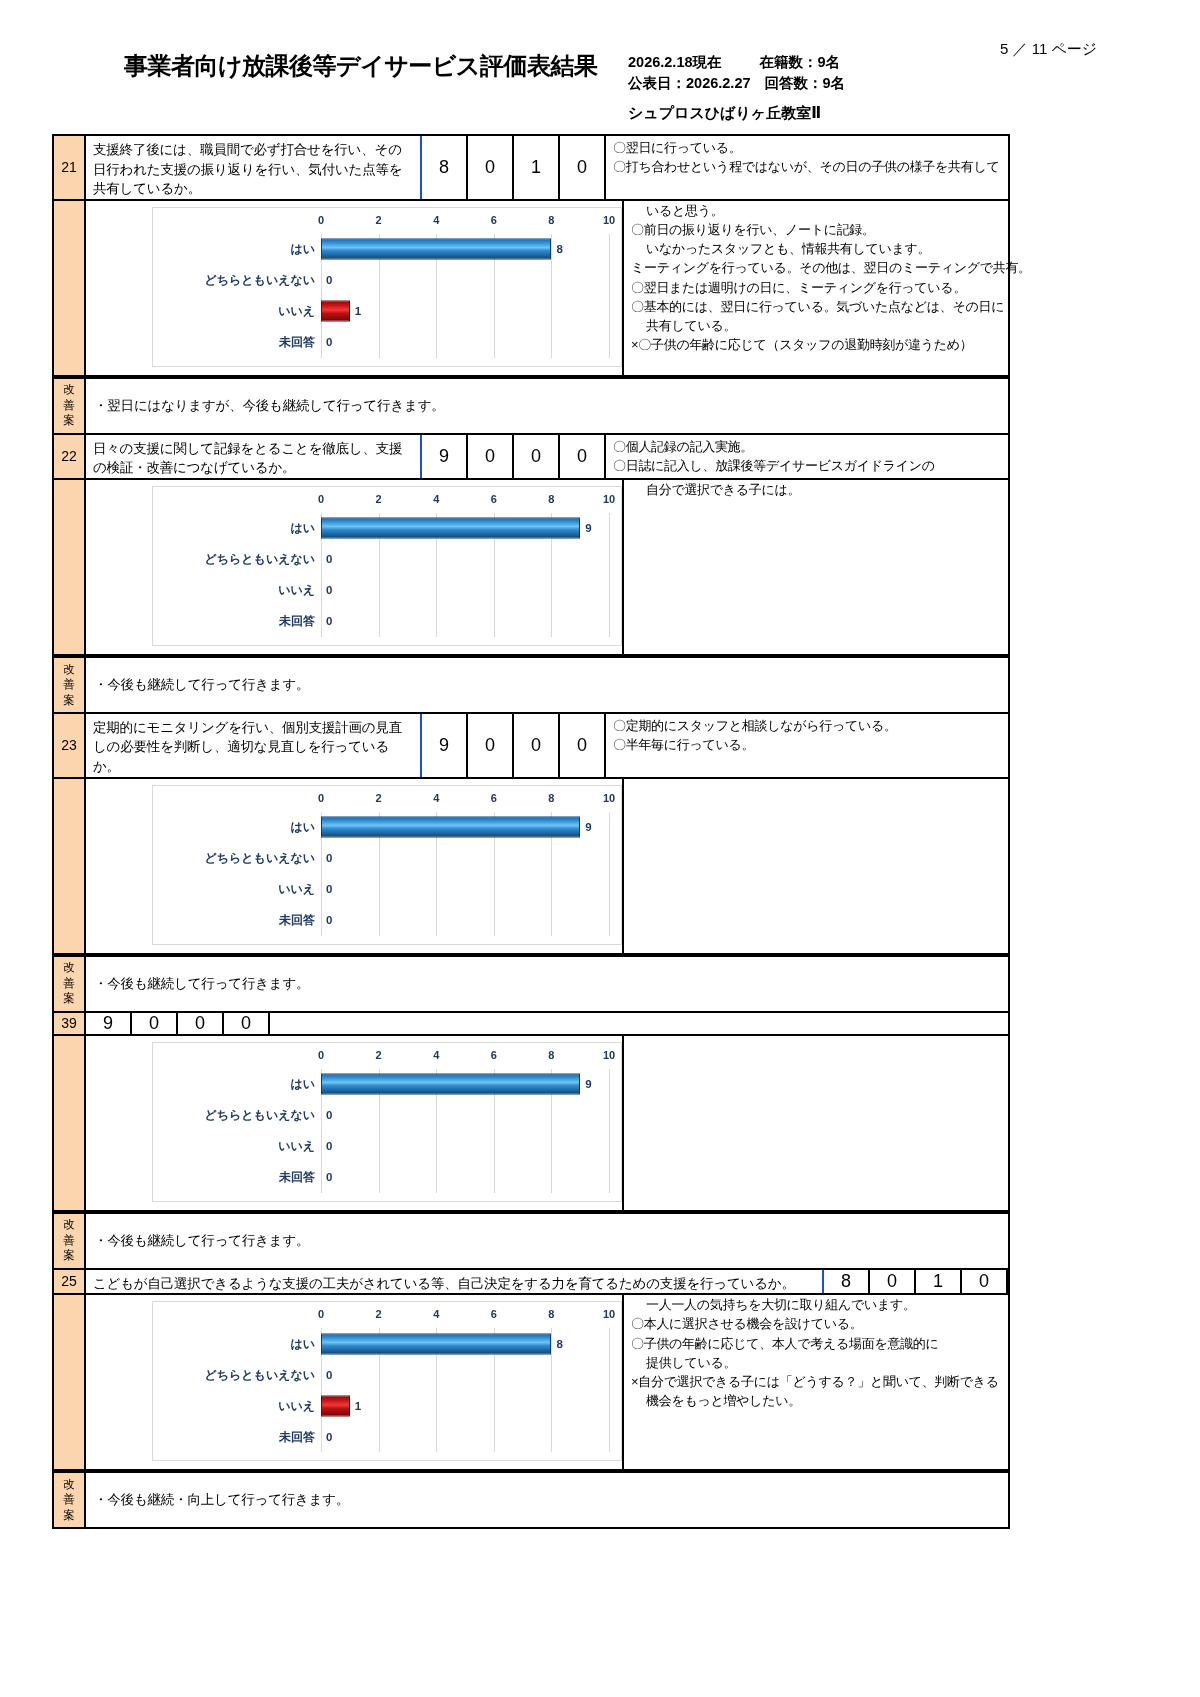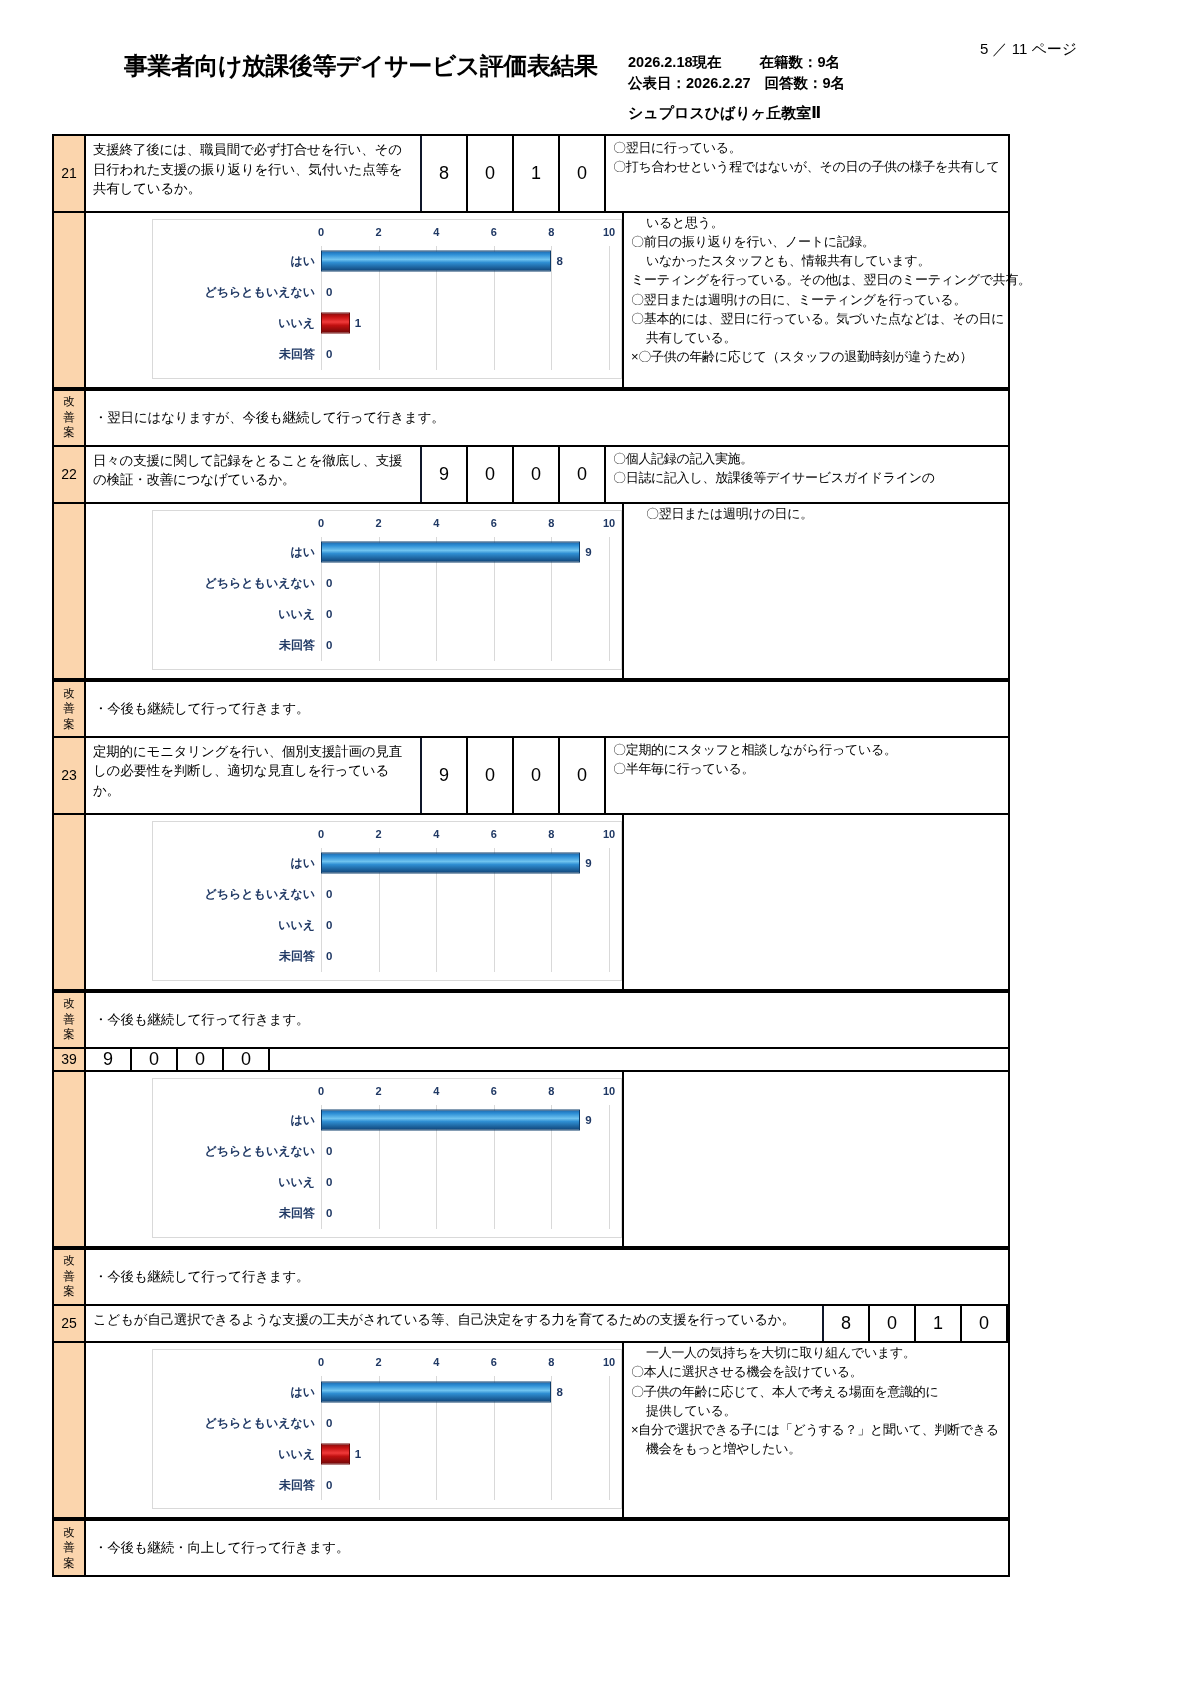--- a/index.html
+++ b/index.html
@@ -44,21 +44,21 @@
   .facility-name {
     position: absolute;
     left: 628px;
     top: 104px;
     font-size: 15px;
     font-weight: bold;
     white-space: nowrap;
   }
   .page-no {
     position: absolute;
-    left: 980px;
+    left: 1000px;
     top: 40px;
     font-size: 15px;
     white-space: nowrap;
   }
 
   
   .sheet {
     position: absolute;
     left: 52px;
     top: 134px;
@@ -82,26 +82,26 @@
     min-width: 30px;
     background: #fbd5ad;
     border-right: 2px solid #000;
     display: flex;
     align-items: center;
     justify-content: center;
     font-size: 14px;
   }
   .q-text {
     flex: 1;
-    padding: 4px 6px 12px 7px;
+    padding: 4px 6px 0 7px;
     font-size: 13.5px;
     line-height: 1.45;
     display: flex;
     align-items: center;
-    border-right: 2px solid #0f172a;
+    border-right: 2px solid #1d4ed8;
     letter-spacing: -0.2px;
   }
   .q-counts { display: flex; }
   .count-cell {
     width: 44px;
     min-width: 44px;
     border-right: 2px solid #000;
     display: flex;
     align-items: center;
     justify-content: center;
@@ -397,21 +397,21 @@
       </div>
               <div class="cat-row" style="top:75%">
         <div class="cat-label">未回答</div>
 
         <div class="bar-value" style="left:calc(0% + 5px)">0</div>
       </div>
       </div>
     </div>
         </div>
       <div class="comment-continued">
-          <div class="cmt-line indent">〇翌日または週明けの日に。</div>
+          <div class="cmt-line indent">自分で選択できる子には。</div>
         </div>
     </div>
   </div>
   <div class="kaizen-row">
     <div class="kaizen-label">
       <span>改</span>
       <span>善</span>
       <span>案</span>
     </div>
     <div class="kaizen-text">・今後も継続して行って行きます。</div>

